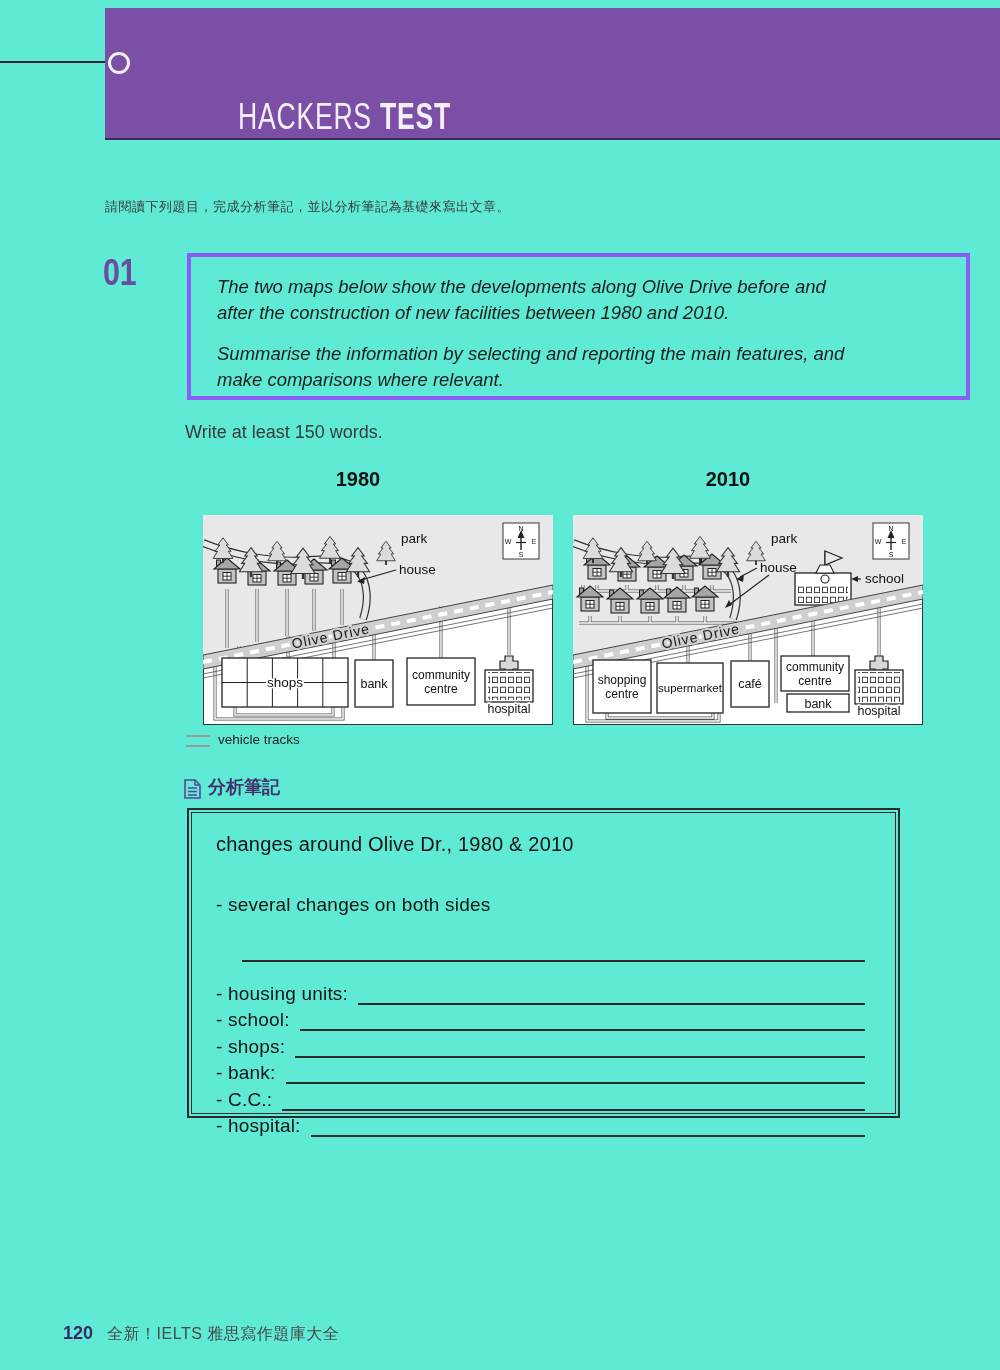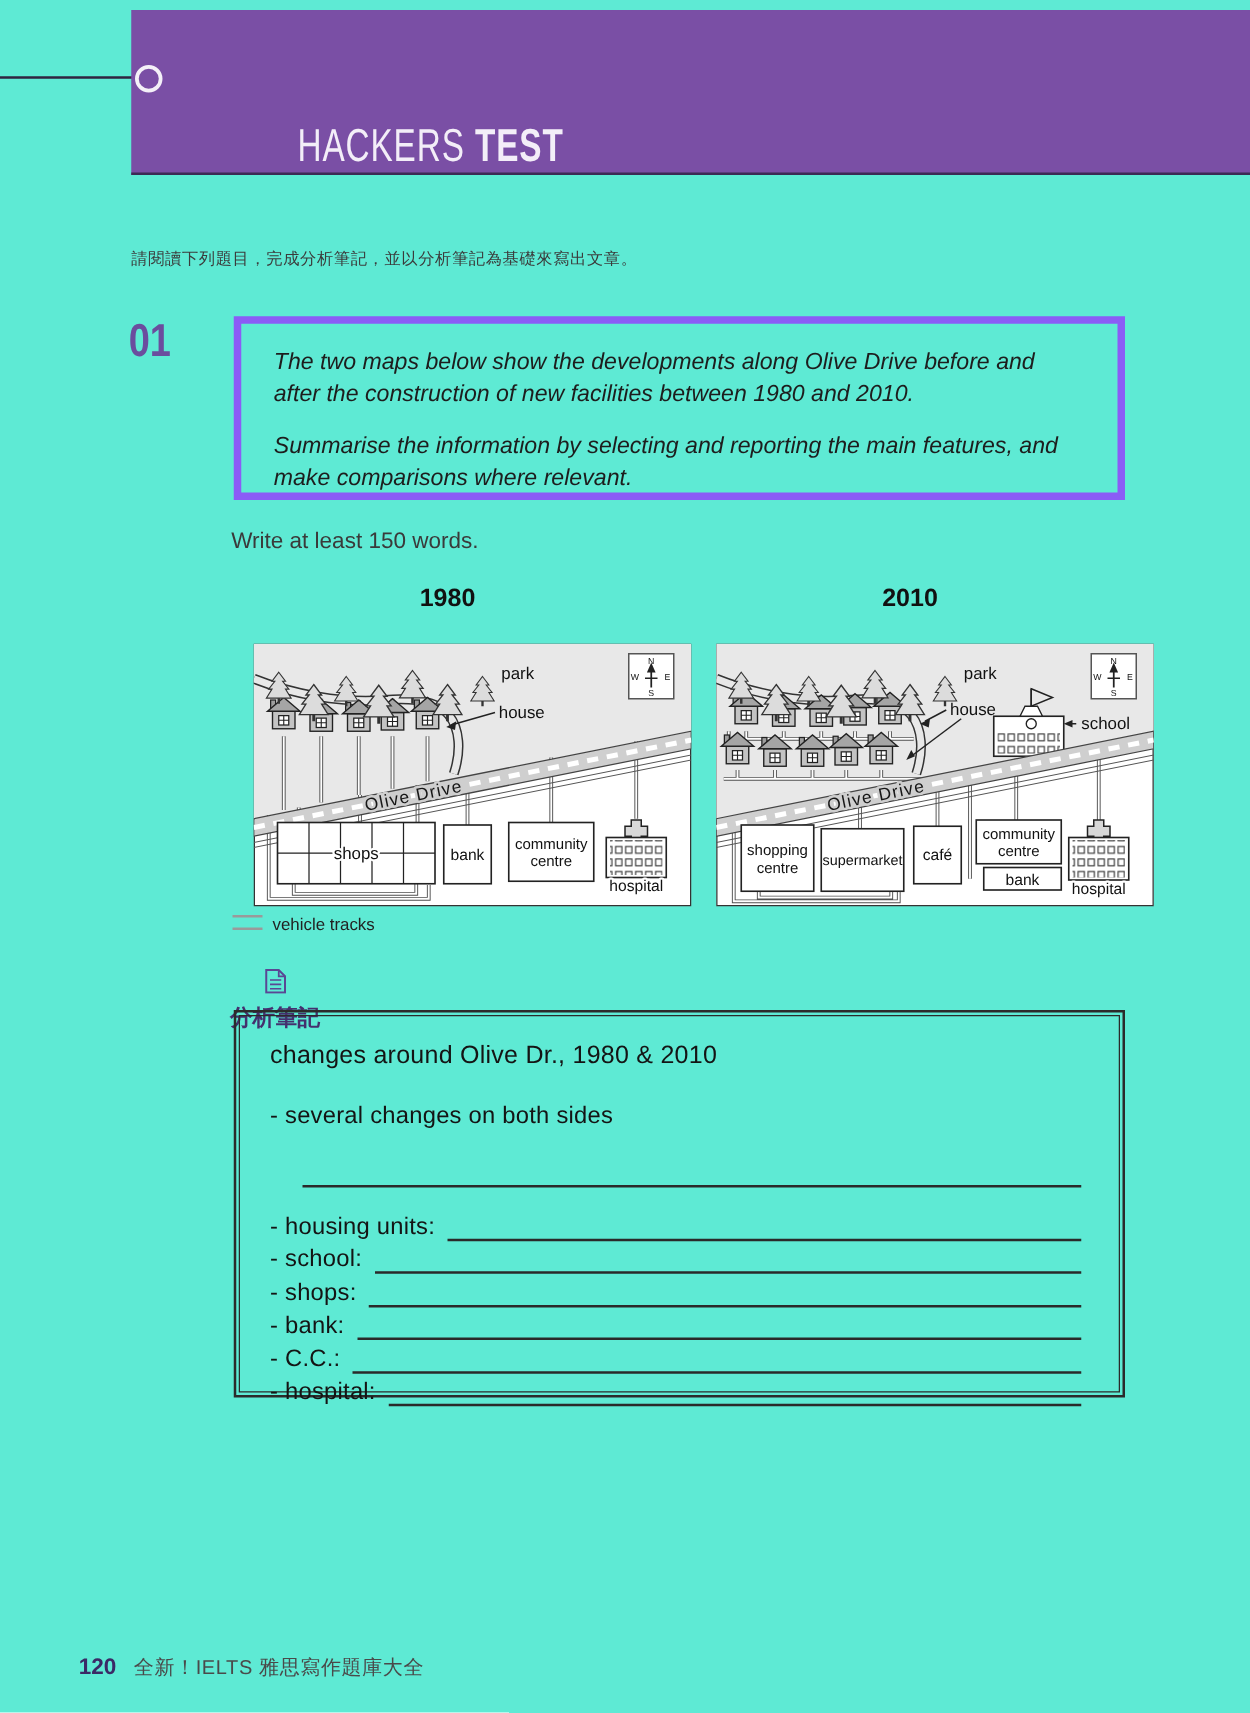--- a/index.html
+++ b/index.html
@@ -12,48 +12,48 @@
   .banner-circle{position:absolute;left:108px;top:52px;width:16px;height:16px;border:3px solid #f4f0f8;
           border-radius:50%;background:transparent;}
   .banner-title{position:absolute;left:133px;top:88px;color:#f3eef8;font-size:37px;letter-spacing:1px;
           transform:scaleX(.72);transform-origin:left center;white-space:nowrap;font-weight:400;}
   .banner-title b{font-weight:700;}
   
   .intro{position:absolute;left:105px;top:198px;font-size:13px;color:#3b3b3b;letter-spacing:.5px;}
   
   .qnum{position:absolute;left:103px;top:252px;font-size:37px;font-weight:700;color:#6b4d9e;
         transform:scaleX(.82);transform-origin:left top;}
-  .qbox{position:absolute;left:187px;top:253px;width:713px;height:147px;border:6px solid #8b5cf6;
+  .qbox{position:absolute;left:187px;top:253px;width:783px;height:147px;border:4px solid #8b5cf6;
         box-sizing:border-box;padding:17px 12px 0 26px;}
   .qbox p{margin:0 0 14px 0;font-style:italic;font-size:18.5px;line-height:1.42;color:#1d1d1d;max-width:645px;}
   .write-note{position:absolute;left:185px;top:422px;font-size:18px;color:#3a3a3a;}
   
   .map-title{position:absolute;top:468px;width:350px;text-align:center;font-size:20px;font-weight:700;color:#111;}
   .mt1{left:183px;} .mt2{left:553px;}
   .mapbox{position:absolute;top:515px;width:350px;height:210px;padding-left:20px;}
   .mb1{left:183px;} .mb2{left:553px;}
   
   .mtxt{font-family:"Liberation Sans",sans-serif;fill:#111;}
   .halo{paint-order:stroke;stroke:#fff;stroke-width:3.5px;stroke-linejoin:round;}
   .halo-road{paint-order:stroke;stroke:#cfcfcf;stroke-width:4px;stroke-linejoin:round;fill:#161616;}
   .tk{stroke:#4f4f4f;stroke-width:3;fill:none;}
   .tki{stroke:#ffffff;stroke-width:1.5;fill:none;}
   .bld{fill:#ffffff;stroke:#222;stroke-width:1.3;}
   
-  .legend{position:absolute;left:186px;top:732px;display:flex;align-items:flex-start;gap:8px;
+  .legend{position:absolute;left:186px;top:732px;display:flex;align-items:flex-end;gap:8px;
           font-size:13.5px;color:#222;}
   .legend-icon{display:inline-block;width:24px;height:8px;border-top:2px solid #9a9a9a;border-bottom:2px solid #9a9a9a;}
   
-  .notes-head{position:absolute;left:184px;top:775px;display:flex;align-items:center;gap:7px;
-          font-size:18px;font-weight:700;color:#44306e;flex-direction:column;}
+  .notes-head{position:absolute;left:184px;top:775px;display:flex;align-items:flex-end;gap:7px;
+          font-size:18px;font-weight:700;color:#44306e;}
   .notes-box{position:absolute;left:187px;top:808px;width:713px;height:310px;border:2px solid #2b2b2b;
           box-sizing:border-box;padding:2px;}
   .notes-inner{width:100%;height:100%;border:1px solid #2b2b2b;box-sizing:border-box;
           padding:20px 26px 0 24px;font-size:19px;color:#141414;letter-spacing:.2px;}
-  .n-title{font-size:20px;margin-bottom:26px;}
+  .n-title{font-size:20px;margin-bottom:38px;}
   .n-bullet{margin-bottom:24px;}
   .n-blank{height:20px;border-bottom:2px solid #2a2a2a;margin:0 4px 16px 26px;}
   .n-row{display:flex;align-items:flex-end;height:26.5px;}
   .n-row .lbl{white-space:nowrap;}
   .n-row .line{flex:1;border-bottom:2px solid #2a2a2a;height:20px;margin-left:10px;margin-right:4px;}
   
   .footer{position:absolute;left:63px;top:1291px;display:flex;align-items:baseline;gap:14px;}
   .footer .pg{font-size:18px;font-weight:700;color:#3b2a66;margin-top:32px;}
   .footer .bk{font-size:16px;color:#4a4a4a;letter-spacing:.5px;}
 </style>

